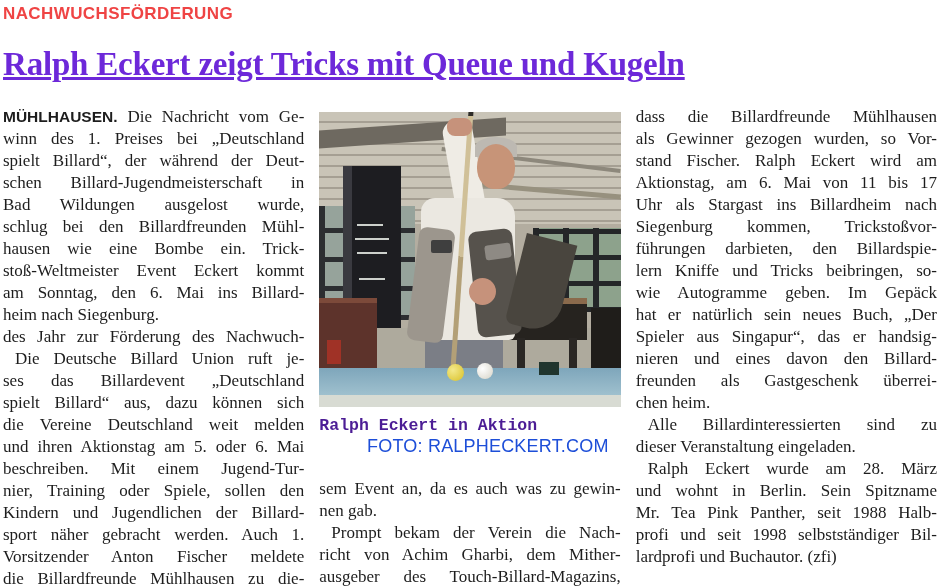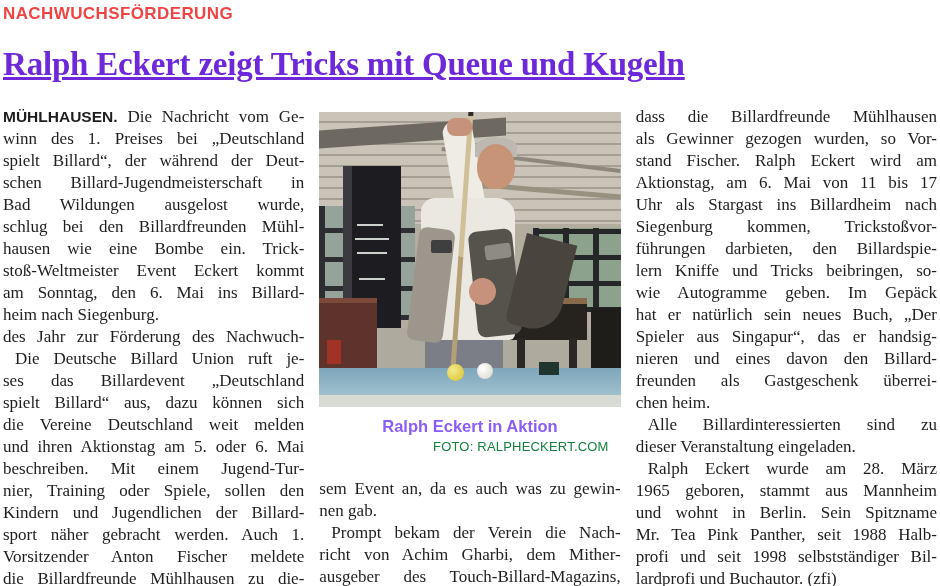--- a/index.html
+++ b/index.html
@@ -13,23 +13,23 @@
   .cols{display:grid;grid-template-columns:repeat(3,1fr);column-gap:15px;margin-top:9px;}
   .colbody{font-size:17px;line-height:22px;}
   .para{margin:0;}
   .line{text-align:justify;text-align-last:justify;white-space:normal;}
   .line.endpara{text-align-last:left;}
   .line.indent{text-indent:12px;}
   .lead{font-family:"Liberation Sans",sans-serif;font-weight:700;font-size:15.5px;}
 
   
   figure{margin:6px 0 0 0;}
-  .caption{font-family:Liberation Sans, sans-serif;font-weight:700;font-size:16.5px;
-           color:#8b5cf6;margin-top:9px;line-height:20px;text-align:center;}
-  .credit{font-family:"Liberation Sans",sans-serif;font-size:13px;color:#15803d;
+  .caption{font-family:Liberation Mono, monospace;font-weight:700;font-size:16.5px;
+           color:#4c1d95;margin-top:9px;line-height:20px;}
+  .credit{font-family:"Liberation Sans",sans-serif;font-size:18px;color:#1d4ed8;
           text-align:right;padding-right:12px;margin-top:3px;letter-spacing:.2px;line-height:15px;}
   .col2text{margin-top:24px;}
 
   
   .photo{position:relative;width:100%;height:295px;overflow:hidden;background:#b5b0a3;}
   .photo div{position:absolute;}
   .ph-ceiling{left:0;top:0;right:0;height:112px;
      background:repeating-linear-gradient(180deg,#c9c4b7 0 9px,#a59f93 9px 11px);}
   .ph-beam{left:0;top:12px;width:62%;height:18px;background:#6e6960;transform:skewY(-4deg);}
   .ph-pipe1{right:0;top:46px;width:180px;height:4px;background:#8d887c;transform:rotate(7deg);}
@@ -193,21 +193,20 @@
           <div class="line">nieren und eines davon den Billard-</div>
           <div class="line">freunden als Gastgeschenk überrei-</div>
           <div class="line endpara">chen heim.</div>
         </div>
         <div class="para">
           <div class="line indent">Alle Billardinteressierten sind zu</div>
           <div class="line endpara">dieser Veranstaltung eingeladen.</div>
         </div>
         <div class="para">
           <div class="line indent">Ralph Eckert wurde am 28. März</div>
-          <div class="line">1965 geboren, stammt aus Mannheim</div>
           <div class="line">und wohnt in Berlin. Sein Spitzname</div>
           <div class="line">Mr. Tea Pink Panther, seit 1988 Halb-</div>
           <div class="line">profi und seit 1998 selbstständiger Bil-</div>
           <div class="line endpara">lardprofi und Buchautor. (zfi)</div>
         </div>
       </div>
 
   </div>
 </div>
 

